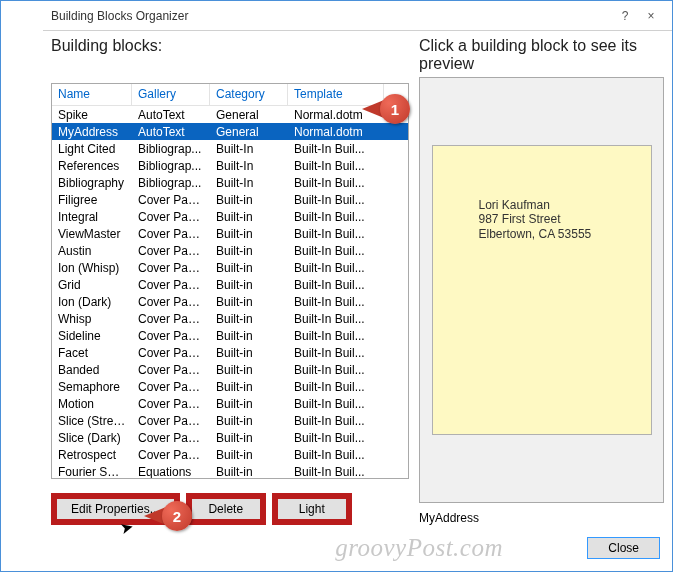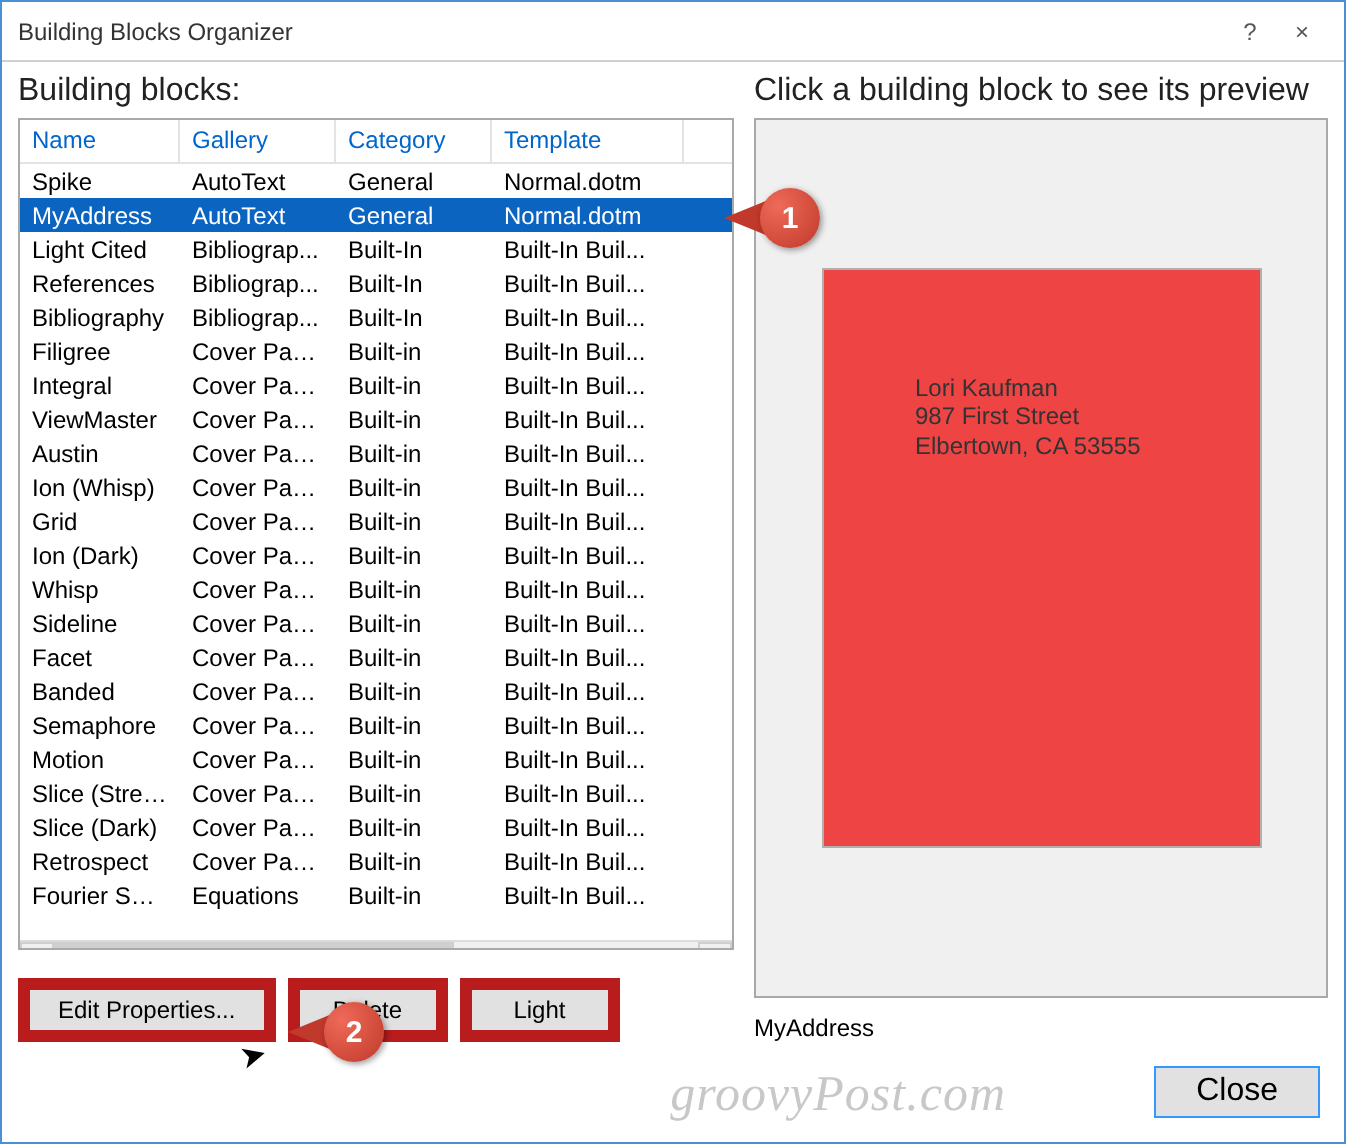--- a/index.html
+++ b/index.html
@@ -1,47 +1,47 @@
 <!DOCTYPE html>
 <html><head>
 <meta charset="utf-8">
 <style>
 * { box-sizing: border-box; margin: 0; padding: 0; font-family: "Segoe UI", Tahoma, sans-serif; font-size: 12px; }
 body { background: #fff; width: 673px; height: 572px; position: relative; }
-.dialog { width: 673px; height: 572px; background: #fff; border: 1px solid #4a90d9; display: flex; flex-direction: column; }
+.dialog { width: 673px; height: 572px; background: #fff; border: 1px solid #4a90d9; display: flex; flex-direction: column; padding-left: 42px; }
 .titlebar { background: #fff; color: #333; display: flex; align-items: center; height: 30px; padding: 0 8px; border-bottom: 1px solid #d0d0d0; }
 .title { flex: 1; font-size: 12px; }
 .titlebar .icon { width: 26px; text-align: center; color: #555; cursor: default; }
 .body { flex: 1; display: flex; padding: 6px 8px 0 8px; gap: 10px; overflow: hidden; }
 .left { width: 358px; display: flex; flex-direction: column; }
 .right { flex: 1; display: flex; flex-direction: column; }
 .left-label, .right-label { margin-bottom: 4px; font-size: 16px; color: #222; }
-.table-wrap { border: 1px solid #a9a9a9; background: #fff; height: 428px; overflow: hidden; position: relative; }
+.table-wrap { border: 1px solid #a9a9a9; background: #fff; height: 428px; overflow: hidden; position: relative; margin-top: 24px; }
 .thead { display: flex; background: #fff; height: 22px; border-bottom: 1px solid #e3e3e3; user-select: none; }
 .thead .th { padding: 3px 6px; border-right: 1px solid #e3e3e3; color: #0066cc; font-size: 12px; cursor: default; }
 .th0 { width: 80px; }
 .th1 { width: 78px; }
 .th2 { width: 78px; }
 .th3 { width: 96px; }
 .tbody { overflow-y: auto; overflow-x: hidden; height: 388px; }
 .tr { display: flex; height: 17px; align-items: center; }
 .tr.selected { background: #0a64c0; color: #fff; }
 .td { padding: 1px 6px; white-space: nowrap; overflow: hidden; text-overflow: ellipsis; font-size: 12px; }
 .hscroll { height: 17px; background: #f0f0f0; border-top: 1px solid #dcdcdc; display: flex; align-items: center; }
 .hscroll .arrow { width: 17px; height: 17px; background: #f0f0f0; border: 1px solid #cfcfcf; color: #555; display:flex;align-items:center;justify-content:center; font-size:9px; }
 .hscroll .track { flex: 1; height: 17px; position: relative; }
 .hscroll .thumb { position: absolute; left: 0; top: 0; width: 200px; height: 17px; background: #cfcfcf; }
 .btn-row { display: flex; gap: 6px; margin-top: 14px; }
 .btn { background: #e1e1e1; border: 6px solid #b91c1c; padding: 3px 14px; font-size: 12px; cursor: default; min-width: 80px; text-align: center; }
 .preview-box { border: 1px solid #a9a9a9; background: #f0f0f0; flex: 1; display: flex; align-items: center; justify-content: center; height: 408px; overflow: hidden; }
-.page { background: #ef4444; border: 1px solid #b0b0b0; width: 220px; height: 290px; position: relative; }
+.page { background: #fef9c3; border: 1px solid #b0b0b0; width: 220px; height: 290px; position: relative; }
 .page .addr { position: absolute; top: 52px; left: 46px; font-size: 7px; color: #333; line-height: 1.2; }
 .preview-name { margin-top: 8px; font-size: 12px; }
 .footer { display: flex; justify-content: flex-end; padding: 12px 12px 12px 12px; }
-.close-btn { background: #e1e1e1; border: 1px solid #3399ff; padding: 3px 20px; font-size: 16px; cursor: default; }
+.close-btn { background: #e1e1e1; border: 1px solid #3399ff; padding: 3px 20px; font-size: 12px; cursor: default; }
 .callout { position: absolute; display:flex; align-items:center; pointer-events:none; }
 .callout .arrowpt { width: 0; height: 0; border-top: 9px solid transparent; border-bottom: 9px solid transparent; border-right: 22px solid #c0392b; }
 .callout .circle { width: 30px; height: 30px; border-radius: 50%; background: radial-gradient(circle at 30% 30%, #ef6a58, #c0392b); color: #fff; font-weight: bold; font-size: 15px; display:flex;align-items:center;justify-content:center; margin-left:-4px; box-shadow: 1px 1px 3px rgba(0,0,0,0.4); }
 .c1 { top: 94px; left: 362px; }
 .c2 { top: 501px; left: 144px; }
 .cursor { position: absolute; top: 518px; left: 120px; font-size: 16px; pointer-events:none; transform: rotate(-15deg); }
 .watermark { position: absolute; bottom: 10px; right: 170px; font-family: Georgia, serif; font-style: italic; font-size: 25px; color: #c8c8c8; letter-spacing: 0.5px; pointer-events: none; }
 </style>
 </head>
 <body>

